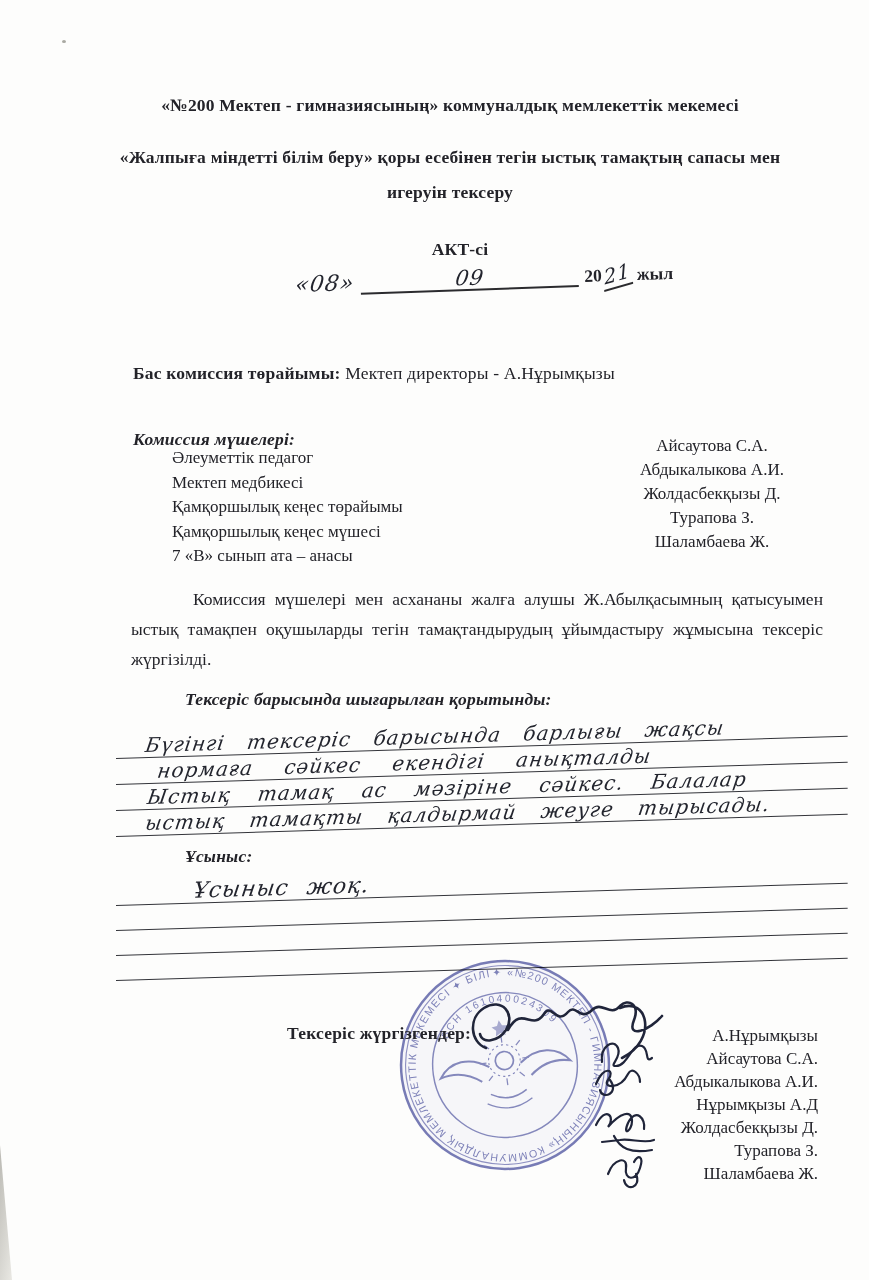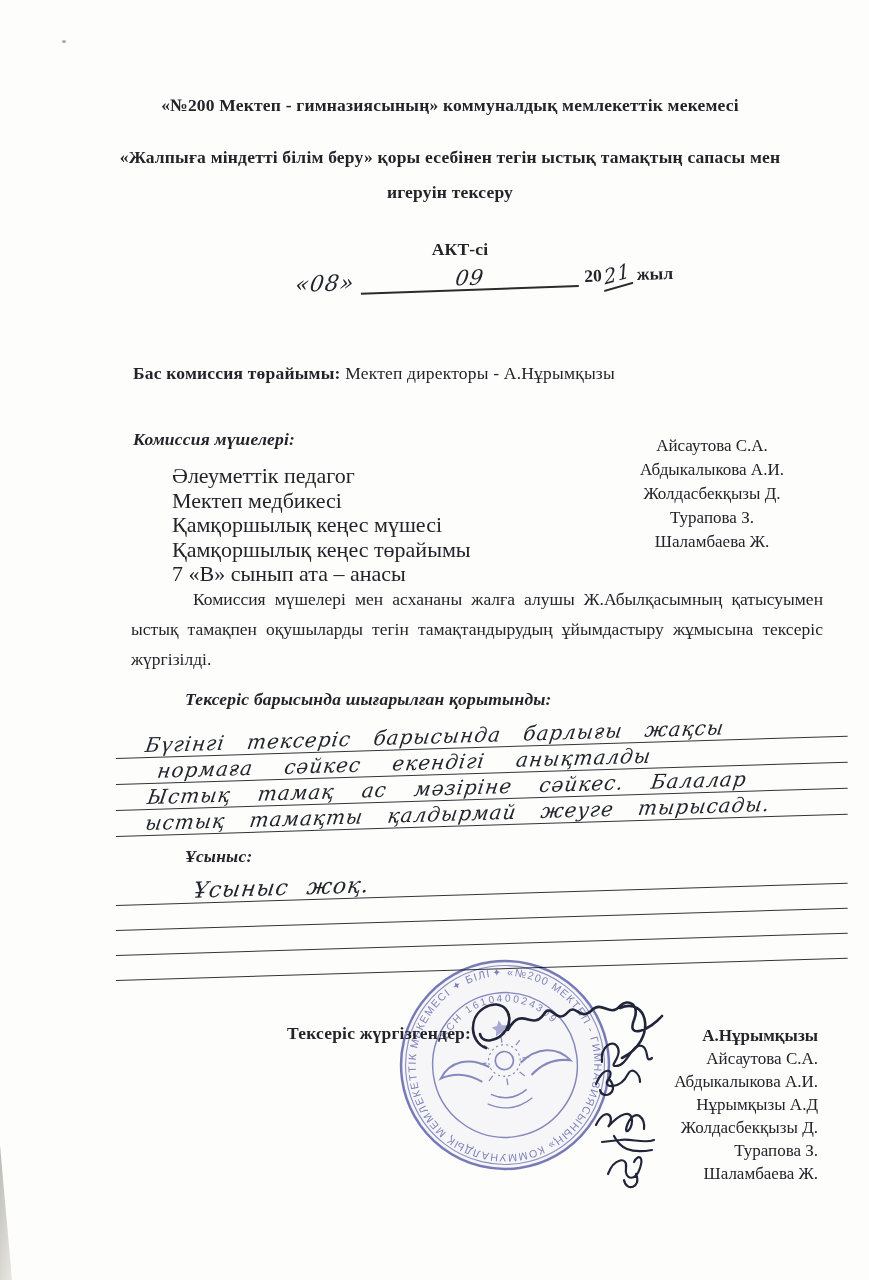--- a/index.html
+++ b/index.html
@@ -36,21 +36,21 @@
   .date-hw-day{font-size:22px;}
   .date-hw-month{font-size:21px;margin-bottom:-3px;}
   .date-year{font-size:17.5px;}
   .date-hw-year{
     font-size:20px;width:30px;border-bottom:2px solid #2b2b2e;
     text-align:center;transform:rotate(-14deg) skewX(-10deg);margin:0 4px -2px 1px;
   }
   
   .chair-line{left:133px;top:362px;width:700px;}
   .members-heading{left:133px;top:408px;margin-top:20px;}
-  .roles-col{left:172px;top:446px;width:430px;line-height:24.5px;font-size:22px;margin-top:18px;}
+  .roles-col{left:172px;top:446px;width:430px;line-height:24.5px;font-size:17px;}
   .names-col{left:612px;top:434px;width:200px;line-height:24px;font-size:17px;text-align:center;}
   
   .body-par{
     left:131px;top:584px;width:692px;font-size:17.5px;line-height:30px;
     text-align:justify;text-indent:62px;
   }
   .concl-heading{left:185px;top:688px;}
   
   .rule-row{
     position:absolute;left:116px;width:732px;height:28px;
@@ -62,21 +62,21 @@
   #crow1 .hw{left:30px;word-spacing:15px;}
   #crow2 .hw{left:42px;word-spacing:24px;}
   #crow3 .hw{left:32px;word-spacing:20px;}
   #crow4 .hw{left:30px;word-spacing:17px;}
   .sugg-heading{left:185px;top:845px;}
   #srow1{top:877px;} #srow2{top:902px;} #srow3{top:927px;} #srow4{top:952px;}
   #srow1 .hw{left:78px;font-size:22px;word-spacing:10px;}
   
   .sign-label{left:287px;top:1022px;}
   .sign-names{left:520px;top:1024px;width:298px;text-align:right;font-size:17px;line-height:23px;}
-  .sign-names .row1{font-weight:700;}
+  .sign-names .row1{font-weight:400;}
   
   .stamp{left:392px;top:952px;width:226px;height:226px;opacity:.92;
          mix-blend-mode:multiply;transform:rotate(-8deg);}
   
   .sig{stroke:#20253a;fill:none;stroke-linecap:round;}
   
   .speck{left:62px;top:40px;width:4px;height:3px;background:#a9a9a2;border-radius:50%;}
   .paper-edge{
     left:0;top:1145px;width:12px;height:135px;
     background:linear-gradient(100deg,#bbbab4,#e9e8e3);
@@ -101,22 +101,22 @@
 <div class="abs typed chair-line">
   <span class="b">Бас комиссия төрайымы:</span>
   <span>Мектеп директоры -  А.Нұрымқызы</span>
 </div>
 
 <div class="abs typed b i members-heading">Комиссия мүшелері:</div>
 
 <div class="abs roles-col">
   <div>Әлеуметтік педагог</div>
   <div>Мектеп медбикесі</div>
+  <div>Қамқоршылық кеңес төрайымы</div>
   <div>Қамқоршылық кеңес мүшесі</div>
-  <div>Қамқоршылық кеңес төрайымы</div>
   <div>7 «В» сынып ата – анасы</div>
 </div>
 
 <div class="abs names-col">
   <div>Айсаутова С.А.</div>
   <div>Абдыкалыкова А.И.</div>
   <div>Жолдасбекқызы Д.</div>
   <div>Турапова З.</div>
   <div>Шаламбаева Ж.</div>
 </div>

